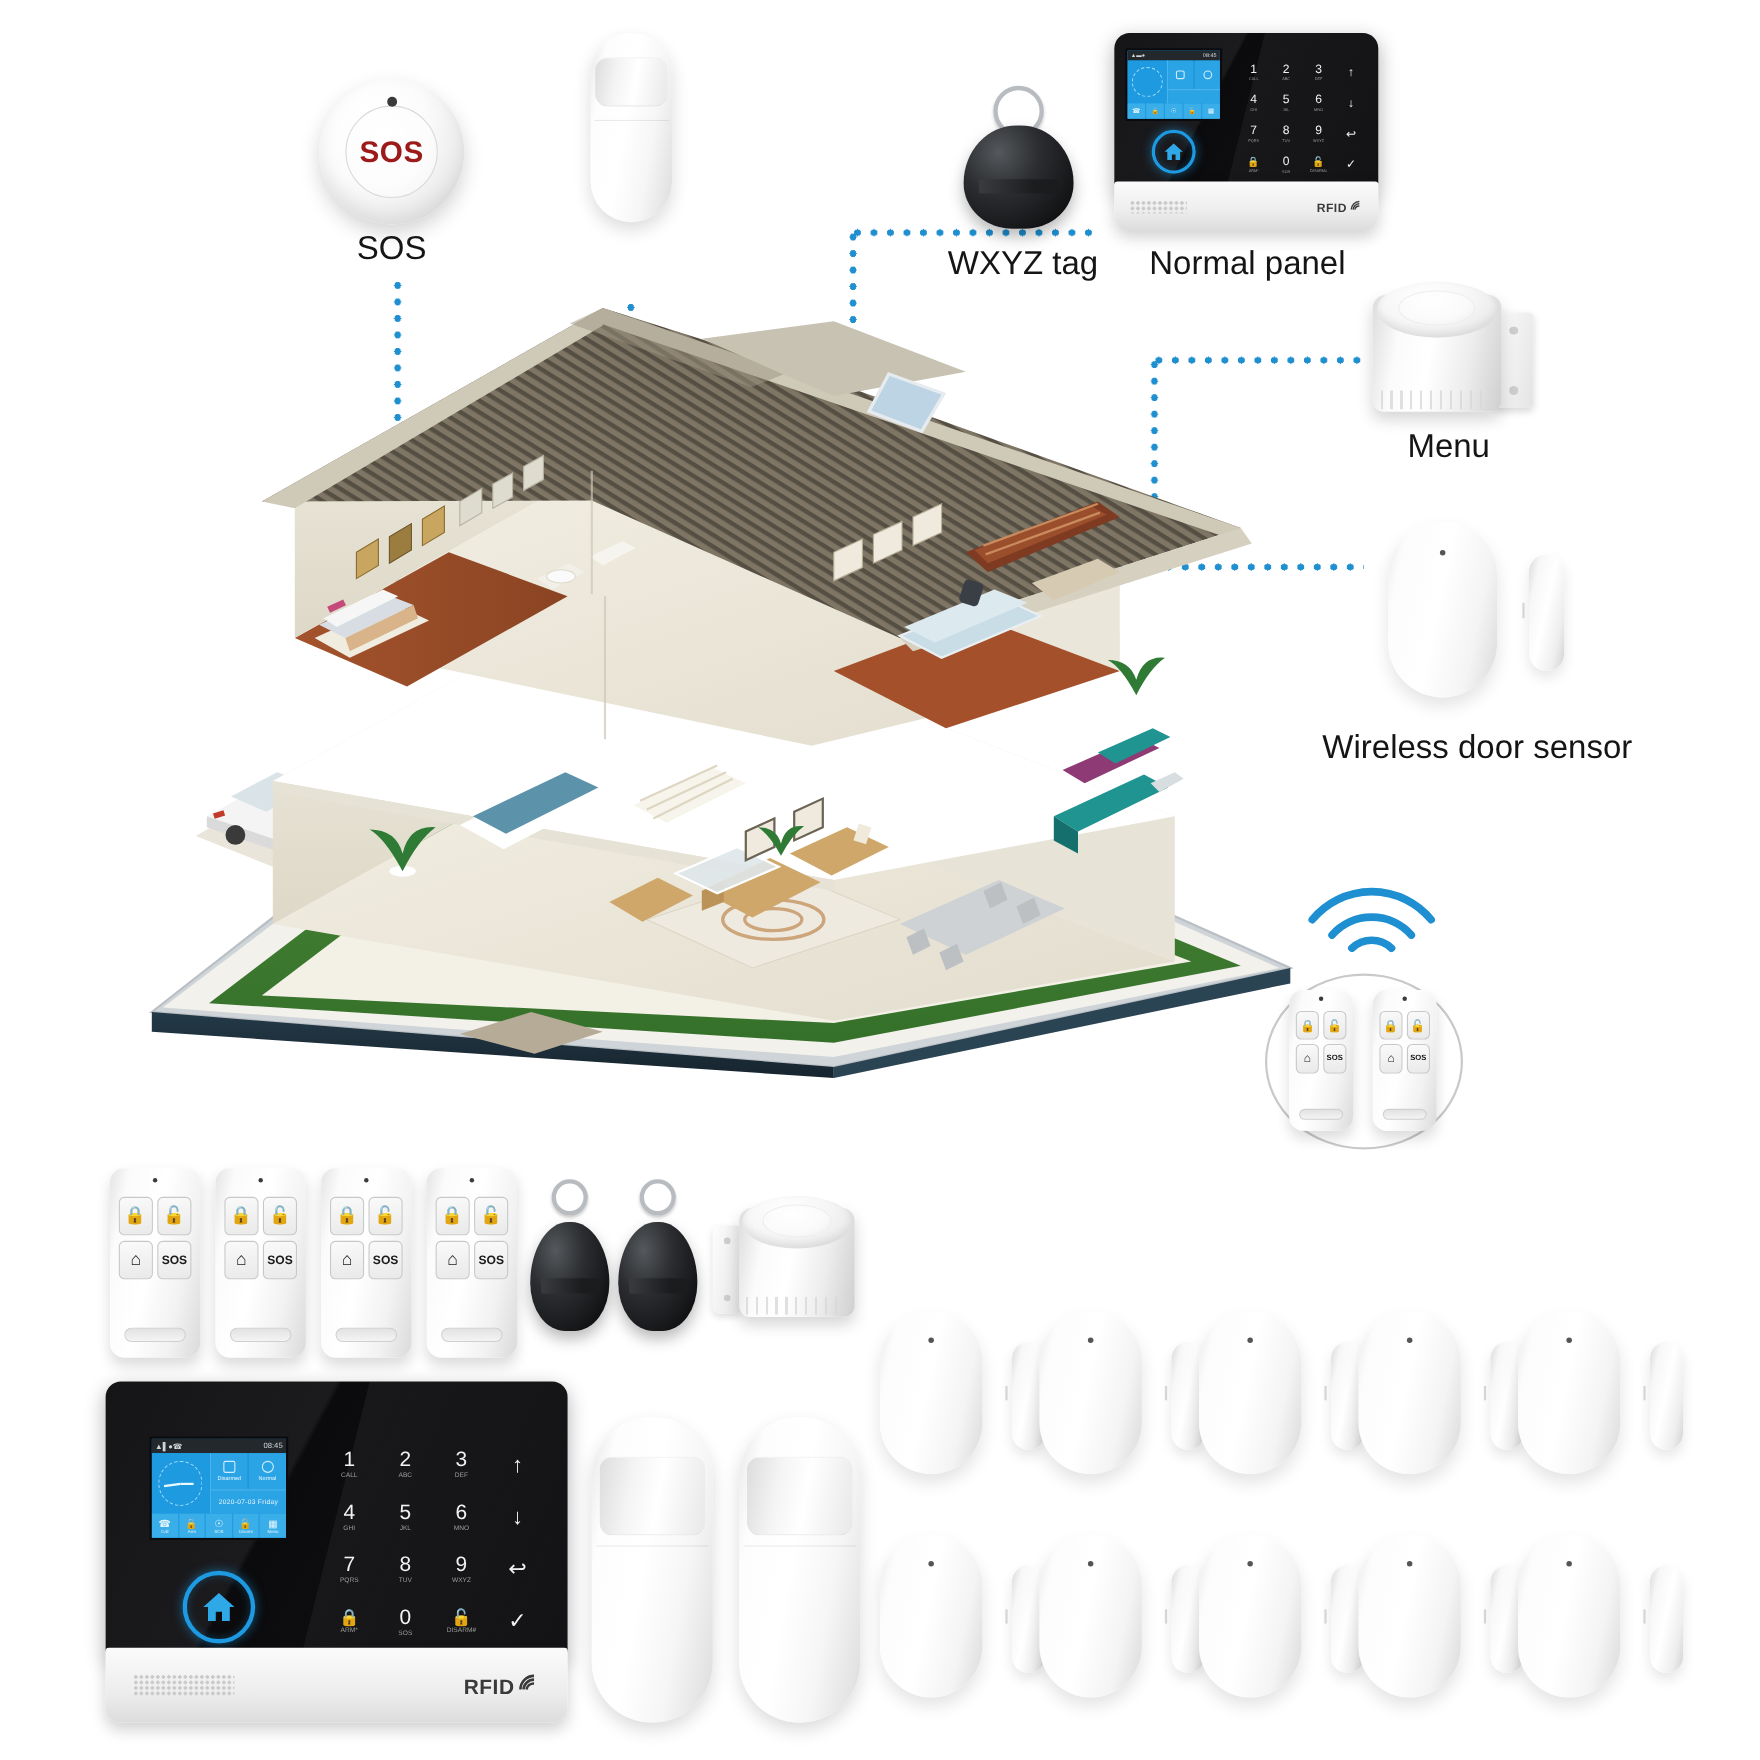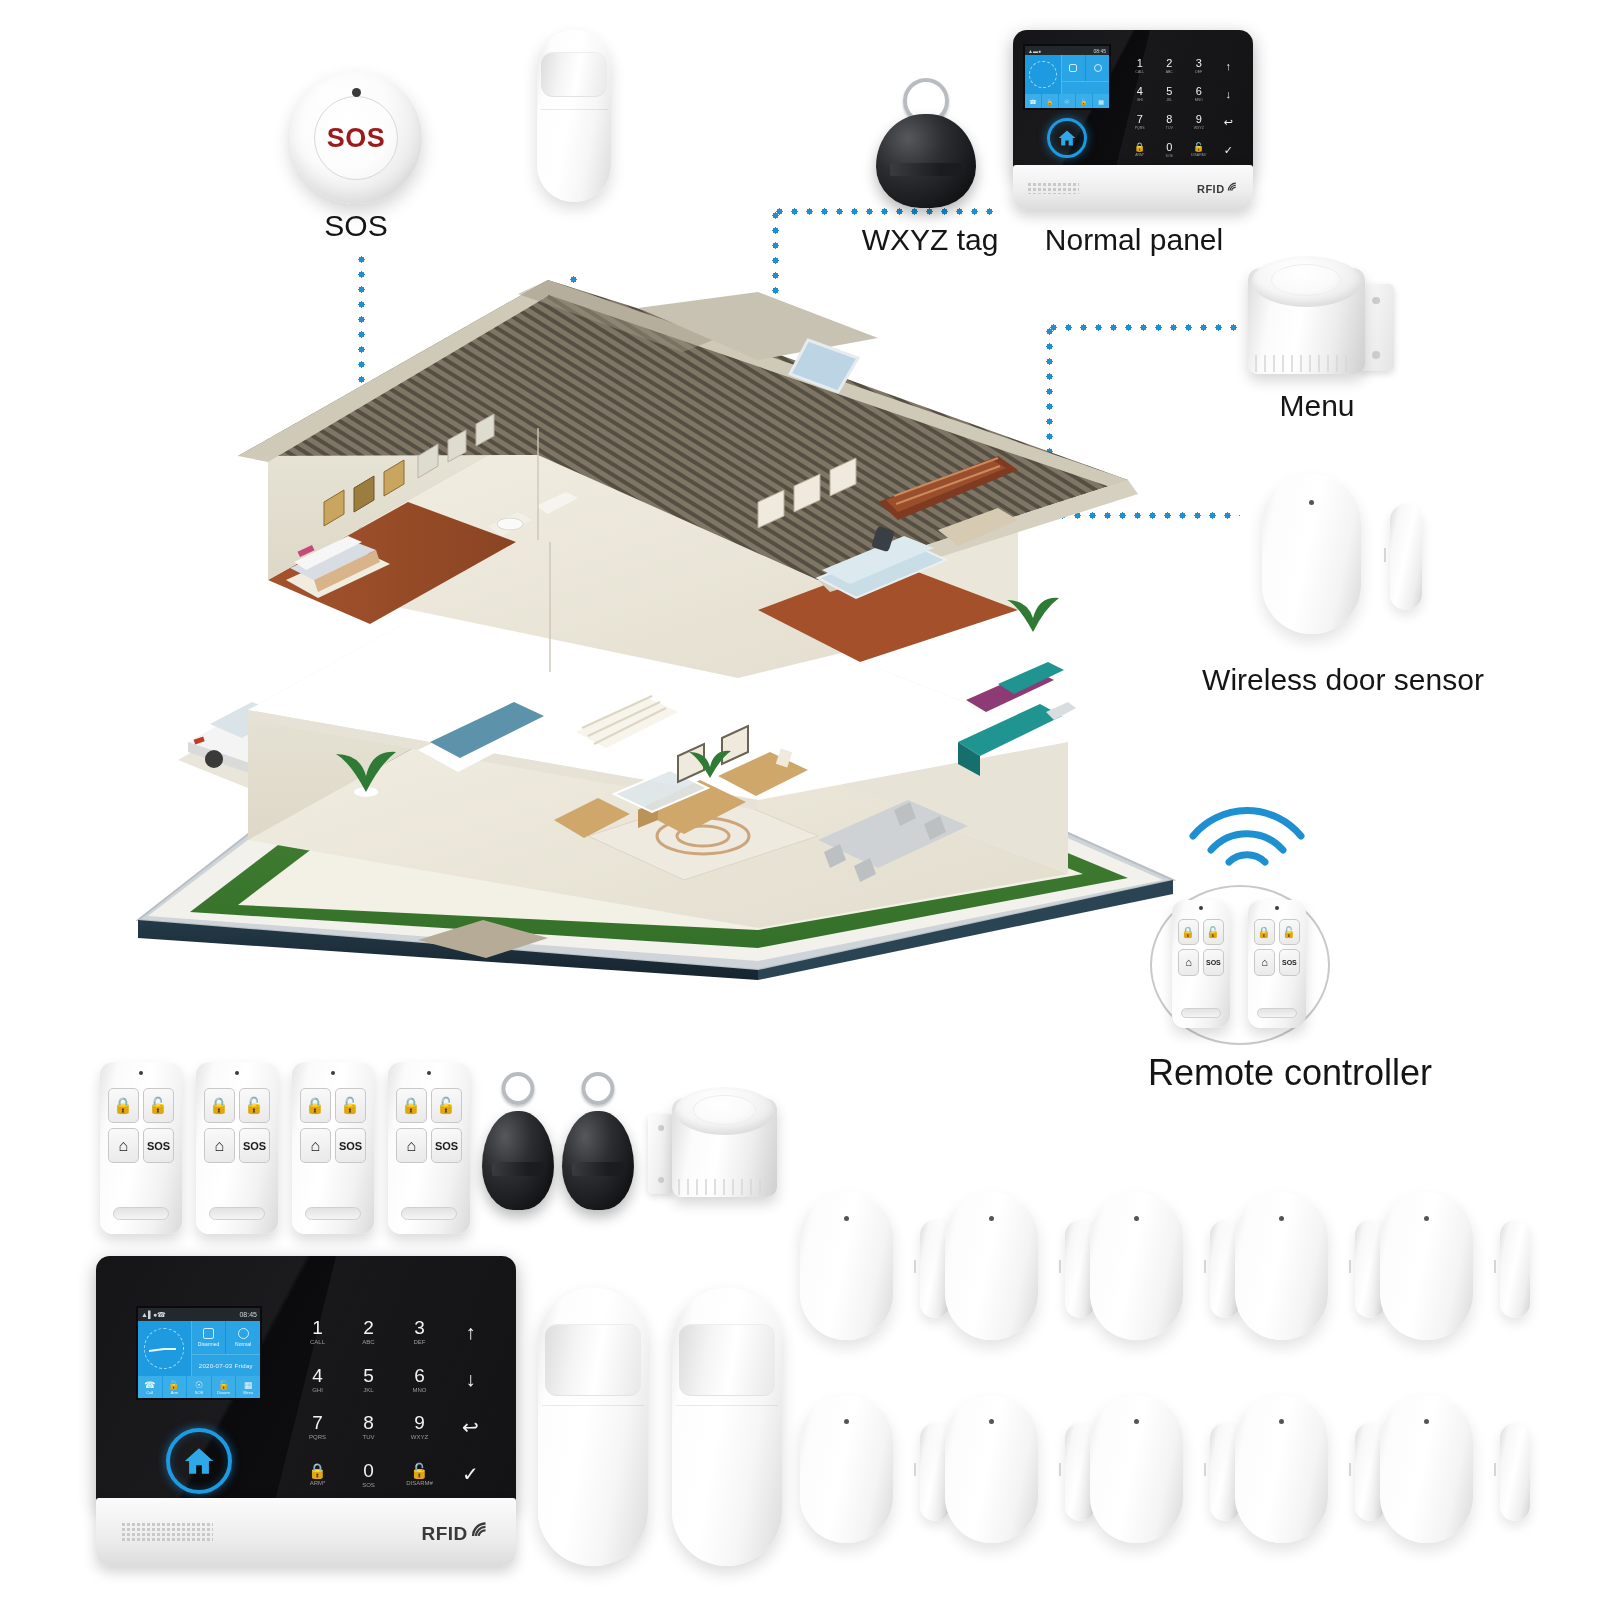--- a/index.html
+++ b/index.html
@@ -667,21 +667,20 @@
     <div class="remote-body"></div>
     <div class="remote-led"></div>
     <div class="remote-keys">
       <div class="rkey" style="font-size:11px;">🔒</div>
       <div class="rkey" style="font-size:11px;">🔓</div>
       <div class="rkey" style="font-size:11px;">⌂</div>
       <div class="rkey" style="font-size:7px;">SOS</div>
     </div>
     <div class="remote-slot"></div>
   </div>
-  <div class="label" style="left:1100px; top:1052px; width:380px; font-size:36px;">Remote controller</div>
 
   <div>
     <div class="remote" style="left:100px; top:1062px; width:82px; height:172px;">
       <div class="remote-body"></div>
       <div class="remote-led"></div>
       <div class="remote-keys">
         <div class="rkey" style="font-size:16px;">🔒</div>
         <div class="rkey" style="font-size:16px;">🔓</div>
         <div class="rkey" style="font-size:16px;">⌂</div>
         <div class="rkey" style="font-size:11px;">SOS</div>

